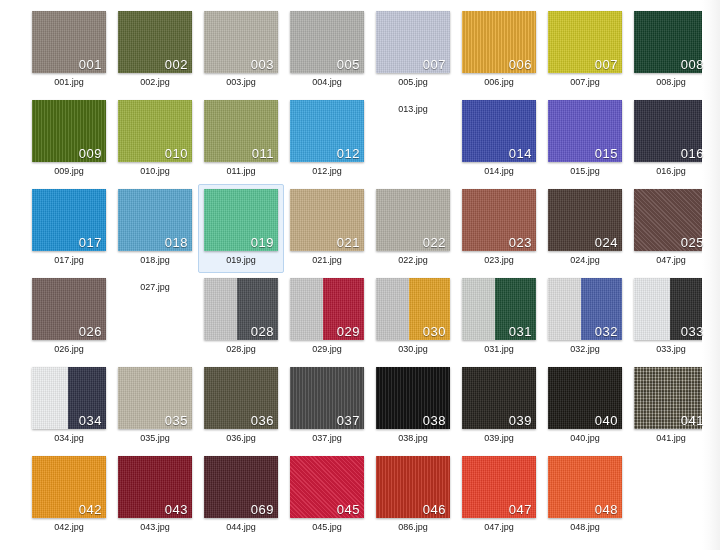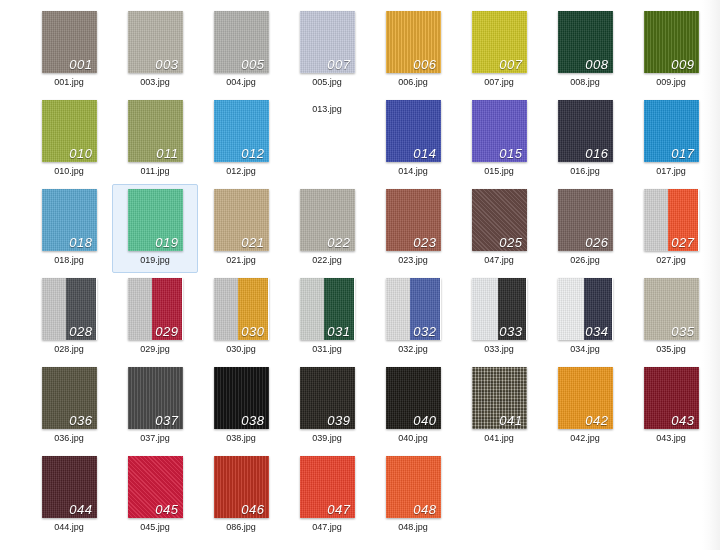--- a/index.html
+++ b/index.html
@@ -41,24 +41,23 @@
     padding-top: 4px;
     border: 1px solid transparent;
     border-radius: 2px;
   }
   .cell.selected {
     background: #e8f1fb;
     border: 1px solid #b9d4ef;
   }
   .thumb-wrap {
     position: relative;
-    width: 55px; height: 62px;
+    width: 74px; height: 62px;
     box-shadow: 0 1px 2px rgba(0,0,0,0.33);
     overflow: hidden;
-    font-style: italic;
   }
   .cell.selected .thumb-wrap { box-shadow: 0 1px 2px rgba(0,0,0,0.30); }
   .swatch {
     position: absolute; inset: 0;
     display: flex;
     flex-direction: row;
   }
   .half { height: 100%; position: relative; }
   
   .weave {
@@ -116,20 +115,31 @@
               <div class="weave"></div>
             </div>
           </div>
           <div class="tile-number">001</div>
         </div>
         <div class="file-label">001.jpg</div>
       </div>
       <div class="cell">
         <div class="thumb-wrap">
           <div class="swatch">
+            <div class="half" style="background: rgb(92, 102, 53); width: 100%;">
+              <div class="weave"></div>
+            </div>
+          </div>
+          <div class="tile-number">002</div>
+        </div>
+        <div class="file-label">002.jpg</div>
+      </div>
+      <div class="cell">
+        <div class="thumb-wrap">
+          <div class="swatch">
             <div class="half" style="background: rgb(181, 178, 166); width: 100%;">
               <div class="weave"></div>
             </div>
           </div>
           <div class="tile-number">003</div>
         </div>
         <div class="file-label">003.jpg</div>
       </div>
       <div class="cell">
         <div class="thumb-wrap">
@@ -328,51 +338,51 @@
               <div class="weave"></div>
             </div>
           </div>
           <div class="tile-number">023</div>
         </div>
         <div class="file-label">023.jpg</div>
       </div>
       <div class="cell">
         <div class="thumb-wrap">
           <div class="swatch">
+            <div class="half" style="background: rgb(74, 58, 52); width: 100%;">
+              <div class="weave"></div>
+            </div>
+          </div>
+          <div class="tile-number">024</div>
+        </div>
+        <div class="file-label">024.jpg</div>
+      </div>
+      <div class="cell">
+        <div class="thumb-wrap">
+          <div class="swatch">
             <div class="half" style="background: rgb(103, 74, 70); width: 100%;">
               <div class="weave twill"></div>
             </div>
           </div>
           <div class="tile-number">025</div>
         </div>
         <div class="file-label">047.jpg</div>
       </div>
       <div class="cell">
         <div class="thumb-wrap">
           <div class="swatch">
             <div class="half" style="background: rgb(116, 96, 92); width: 100%;">
               <div class="weave"></div>
             </div>
           </div>
           <div class="tile-number">026</div>
         </div>
         <div class="file-label">026.jpg</div>
       </div>
       <div class="cell">
-        <div class="thumb-wrap">
-          <div class="swatch">
-            <div class="half" style="background: rgb(207, 207, 207); width: 44%;">
-              <div class="weave"></div>
-            </div>
-            <div class="half" style="background: rgb(242, 81, 42); width: 56%;">
-              <div class="weave"></div>
-            </div>
-          </div>
-          <div class="tile-number">027</div>
-        </div>
         <div class="file-label">027.jpg</div>
       </div>
       <div class="cell">
         <div class="thumb-wrap">
           <div class="swatch">
             <div class="half" style="background: rgb(198, 198, 198); width: 44%;">
               <div class="weave"></div>
             </div>
             <div class="half" style="background: rgb(74, 77, 82); width: 56%;">
               <div class="weave"></div>
@@ -565,21 +575,21 @@
         </div>
         <div class="file-label">043.jpg</div>
       </div>
       <div class="cell">
         <div class="thumb-wrap">
           <div class="swatch">
             <div class="half" style="background: rgb(77, 33, 40); width: 100%;">
               <div class="weave"></div>
             </div>
           </div>
-          <div class="tile-number">044</div>
+          <div class="tile-number">069</div>
         </div>
         <div class="file-label">044.jpg</div>
       </div>
       <div class="cell">
         <div class="thumb-wrap">
           <div class="swatch">
             <div class="half" style="background: rgb(207, 29, 62); width: 100%;">
               <div class="weave twill"></div>
             </div>
           </div>

